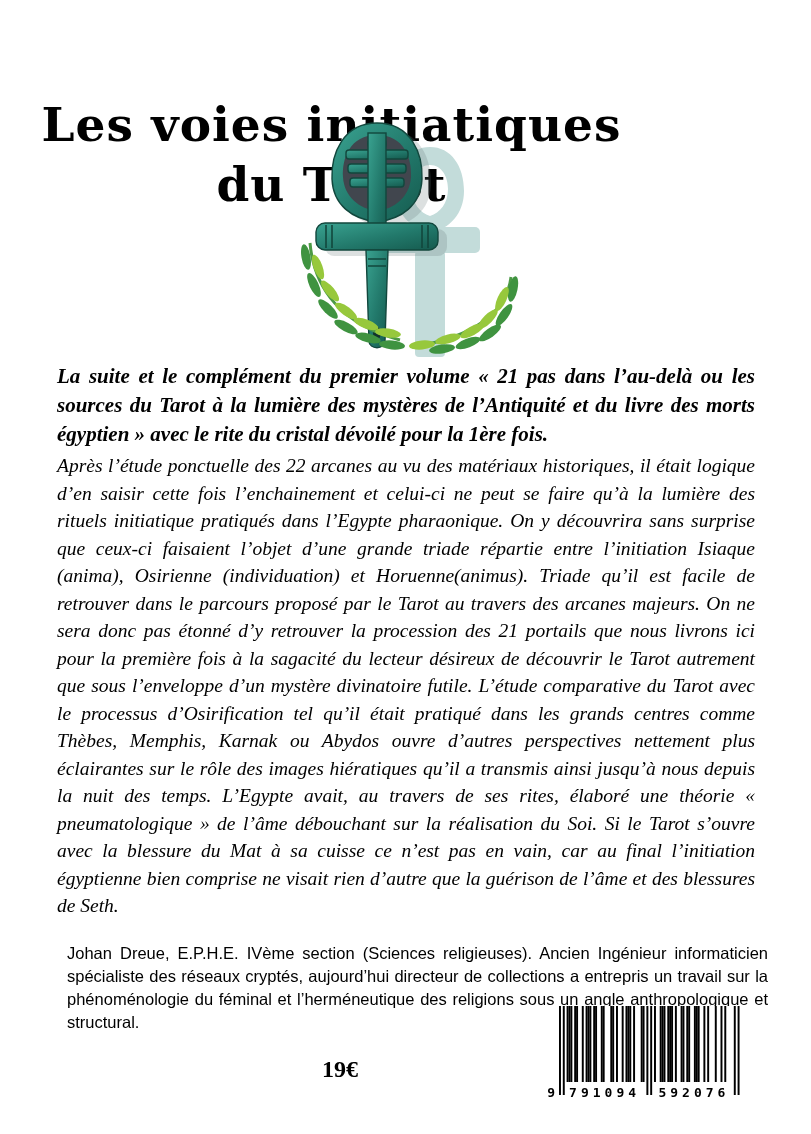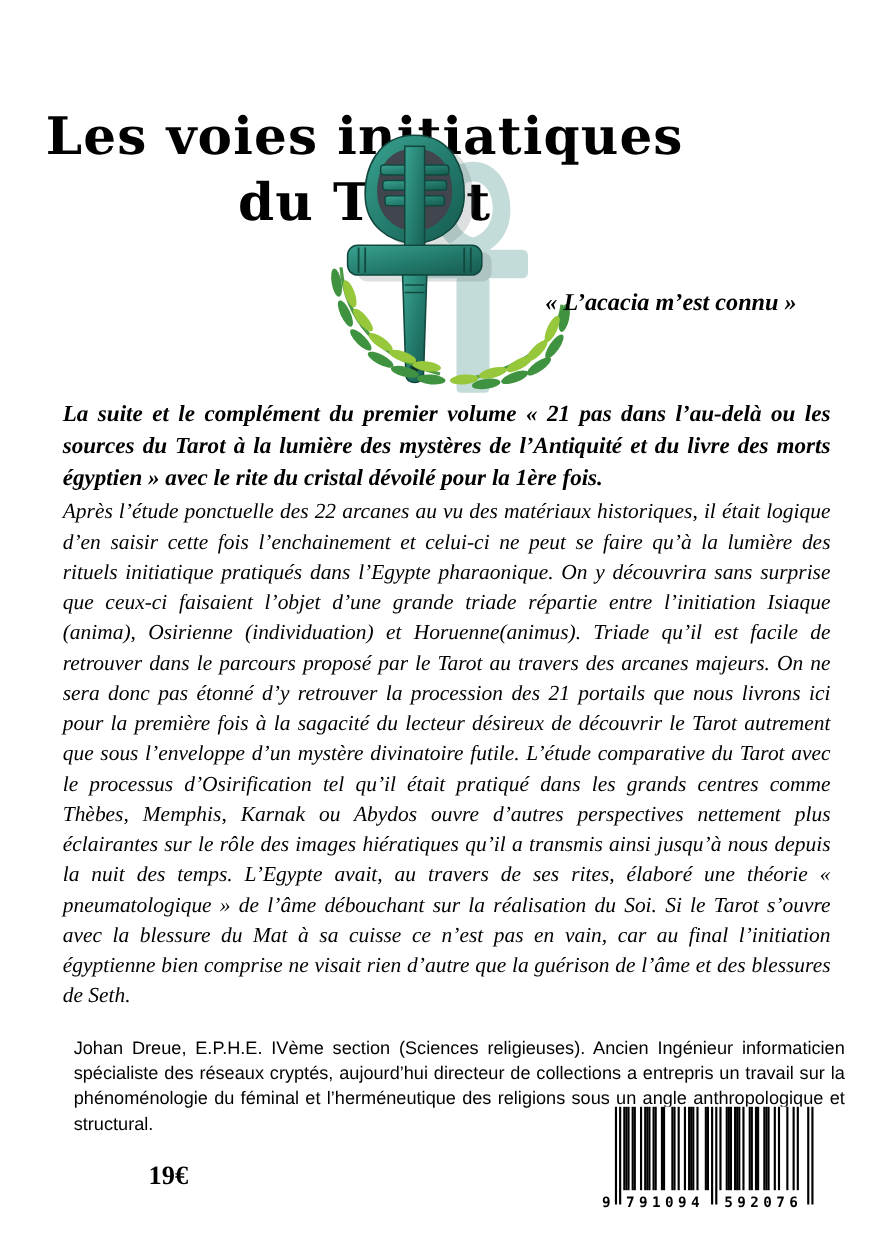--- a/index.html
+++ b/index.html
@@ -48,21 +48,21 @@
   }
   .isbn-line{
     position:absolute;left:135px;top:1028px;width:410px;
     text-align:center;
     font-family:"Liberation Serif",serif;
     font-size:23px;font-weight:bold;line-height:26px;
   }
   .isbn-line .label{margin-right:18px;}
   .price{
     position:absolute;left:135px;top:1056px;width:410px;
-    text-align:left;
+    text-align:center;
     font-family:"Liberation Serif",serif;
     font-size:24px;font-weight:bold;line-height:26px;
   }
   .barcode{
     position:absolute;left:547px;top:1006px;width:200px;height:100px;
     background:#fff;
   }
   .barcode svg{display:block;}
 </style>
 </head>
@@ -136,21 +136,20 @@
           <ellipse rx="13" ry="4.5" fill="#97c83c" transform="translate(192,212) rotate(-28)"></ellipse>
           <ellipse rx="13" ry="4.5" fill="#3f9340" transform="translate(188,224) rotate(-20)"></ellipse>
           <ellipse rx="13" ry="4.5" fill="#97c83c" transform="translate(168,220) rotate(-14)"></ellipse>
           <ellipse rx="13" ry="4.5" fill="#3f9340" transform="translate(162,230) rotate(-8)"></ellipse>
           <ellipse rx="13" ry="4.5" fill="#97c83c" transform="translate(142,226) rotate(-5)"></ellipse>
         </g>
       </g>
     </svg>
   </div>
 
-  <div class="quote">« L’acacia m’est connu »</div>
 
   <p class="intro">La suite et le complément du premier volume « 21 pas dans l’au-delà ou les sources du Tarot à la lumière des mystères de l’Antiquité et du livre des morts égyptien » avec le rite du cristal dévoilé pour la 1ère fois.</p>
 
   <p class="synopsis">Après l’étude ponctuelle des 22 arcanes au vu des matériaux historiques, il était logique d’en saisir cette fois l’enchainement et celui-ci ne peut se faire qu’à la lumière des rituels initiatique pratiqués dans l’Egypte pharaonique. On y découvrira sans surprise que ceux-ci faisaient l’objet d’une grande triade répartie entre l’initiation Isiaque (anima), Osirienne (individuation) et Horuenne(animus). Triade qu’il est facile de retrouver dans le parcours proposé par le Tarot au travers des arcanes majeurs. On ne sera donc pas étonné d’y retrouver la procession des 21 portails que nous livrons ici pour la première fois à la sagacité du lecteur désireux de découvrir le Tarot autrement que sous l’enveloppe d’un mystère divinatoire futile. L’étude comparative du Tarot avec le processus d’Osirification tel qu’il était pratiqué dans les grands centres comme Thèbes, Memphis, Karnak ou Abydos ouvre d’autres perspectives nettement plus éclairantes sur le rôle des images hiératiques qu’il a transmis ainsi jusqu’à nous depuis la nuit des temps. L’Egypte avait, au travers de ses rites, élaboré une théorie « pneumatologique » de l’âme débouchant sur la réalisation du Soi. Si le Tarot s’ouvre avec la blessure du Mat à sa cuisse ce n’est pas en vain, car au final l’initiation égyptienne bien comprise ne visait rien d’autre que la guérison de l’âme et des blessures de Seth.</p>
 
   <p class="bio">Johan Dreue, E.P.H.E. IVème section (Sciences religieuses). Ancien Ingénieur informaticien spécialiste des réseaux cryptés, aujourd’hui directeur de collections a entrepris un travail sur la phénoménologie du féminal et l’herméneutique des religions sous un angle anthropologique et structural.</p>
 
 
   <div class="price">19€</div>
 

